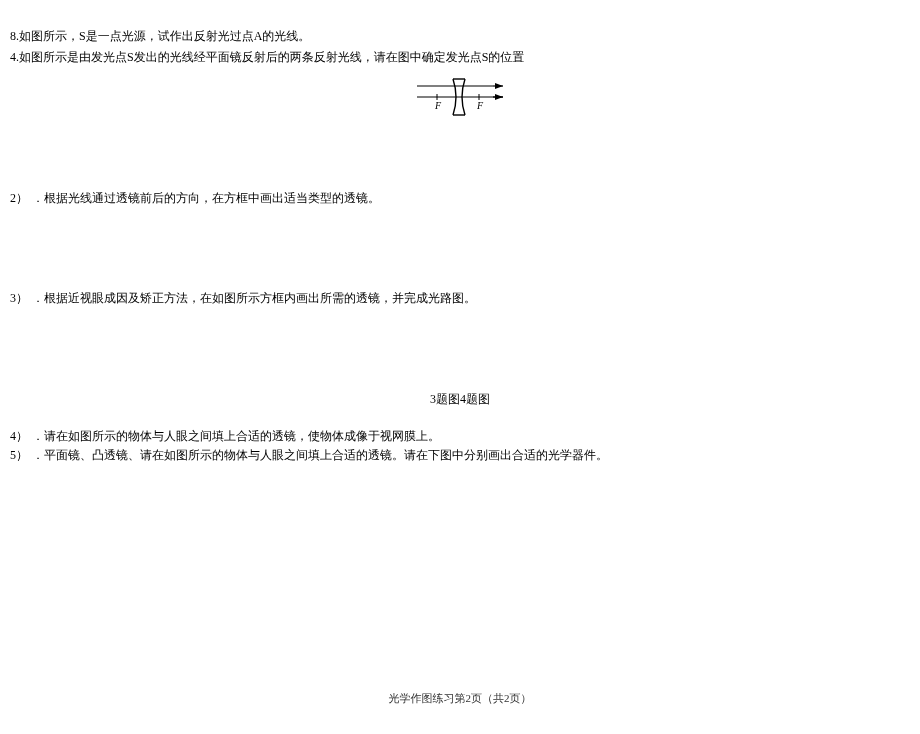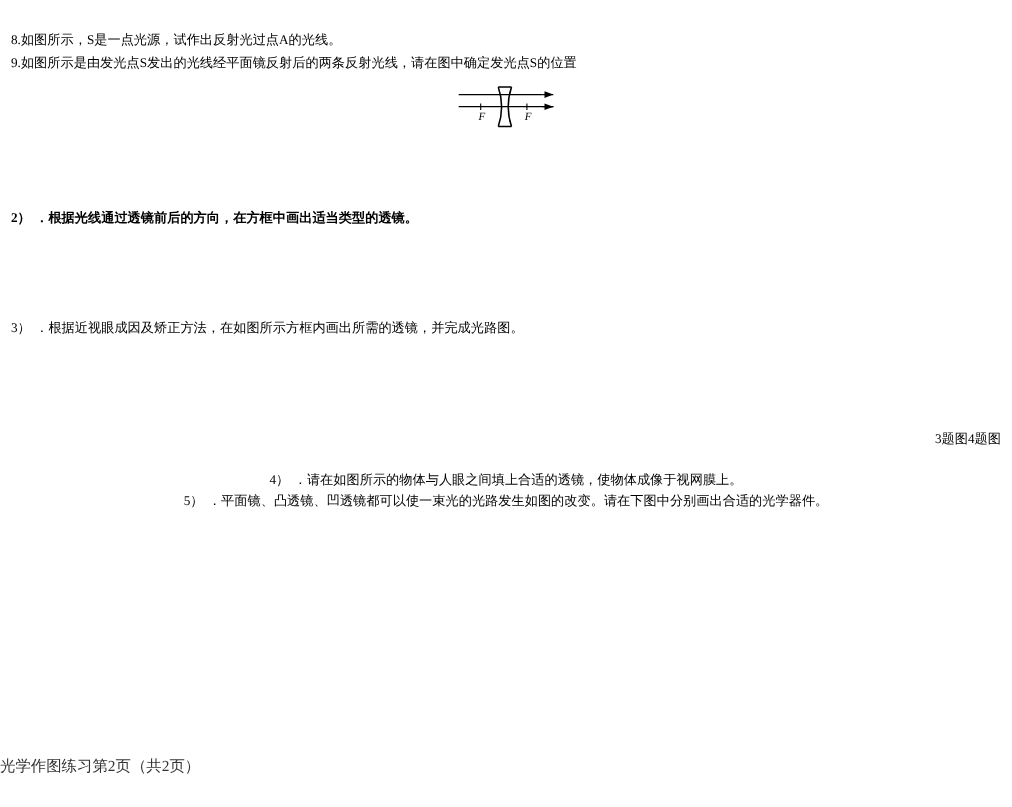--- a/index.html
+++ b/index.html
@@ -33,58 +33,57 @@
     }
     .lens-svg {
       display: inline-block;
     }
     .spacing-block {
       height: 50px;
     }
     .q2sub {
       margin-top: 0;
       margin-bottom: 4px;
-      font-weight: bold;
     }
     .spacing-block2 {
       height: 80px;
     }
     .q3sub {
       margin-top: 0;
       margin-bottom: 16px;
     }
     .spacing-block3 {
       height: 60px;
     }
     .fig-caption {
-      text-align: right;
+      text-align: center;
       margin: 8px 0 20px 0;
     }
     .q4sub, .q5sub {
       margin-top: 2px;
       margin-bottom: 2px;
-      text-align: center;
     }
     .footer {
       position: absolute;
       bottom: 28px;
       left: 0;
       right: 0;
-      font-size: 14px;
+      text-align: center;
+      font-size: 11px;
       color: #333;
     }
     .sub-num {
       margin-right: 4px;
     }
   </style>
 </head>
 <body>
 
 <div class="question q1">8.如图所示，S是一点光源，试作出反射光过点A的光线。</div>
-<div class="question q2">9.如图所示是由发光点S发出的光线经平面镜反射后的两条反射光线，请在图中确定发光点S的位置</div>
+<div class="question q2">4.如图所示是由发光点S发出的光线经平面镜反射后的两条反射光线，请在图中确定发光点S的位置</div>
 
 <div class="lens-diagram">
   <svg class="lens-svg" width="90" height="50" viewBox="0 0 90 50">
     <line x1="2" y1="23" x2="88" y2="23" stroke="#000" stroke-width="1.2"></line>
     <line x1="78" y1="12" x2="88" y2="12" stroke="#000" stroke-width="1.2"></line>
     <polygon points="88,12 80,9 80,15" fill="#000"></polygon>
     <line x1="78" y1="23" x2="88" y2="23" stroke="#000" stroke-width="1.2"></line>
     <polygon points="88,23 80,20 80,26" fill="#000"></polygon>
     <line x1="2" y1="12" x2="40" y2="12" stroke="#000" stroke-width="1.2"></line>
     <line x1="40" y1="12" x2="78" y2="12" stroke="#000" stroke-width="1.2"></line>
@@ -113,16 +112,16 @@
 
 <div class="spacing-block3"></div>
 
 <div class="fig-caption">3题图4题图</div>
 
 <div class="question q4sub">
   <span class="sub-num">4）</span><span>．请在如图所示的物体与人眼之间填上合适的透镜，使物体成像于视网膜上。</span>
 </div>
 
 <div class="question q5sub">
-  <span class="sub-num">5）</span><span>．平面镜、凸透镜、凹透镜都可以使一束光的光路发生如图的改变。请在下图中分别画出合适的光学器件。</span>
+  <span class="sub-num">5）</span><span>．平面镜、凸透镜、请在如图所示的物体与人眼之间填上合适的透镜。请在下图中分别画出合适的光学器件。</span>
 </div>
 
 <div class="footer">光学作图练习第2页（共2页）</div>
 
 </body></html>

